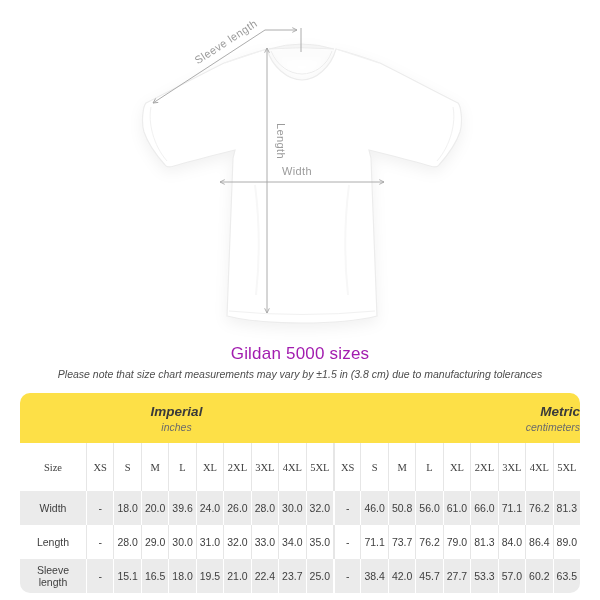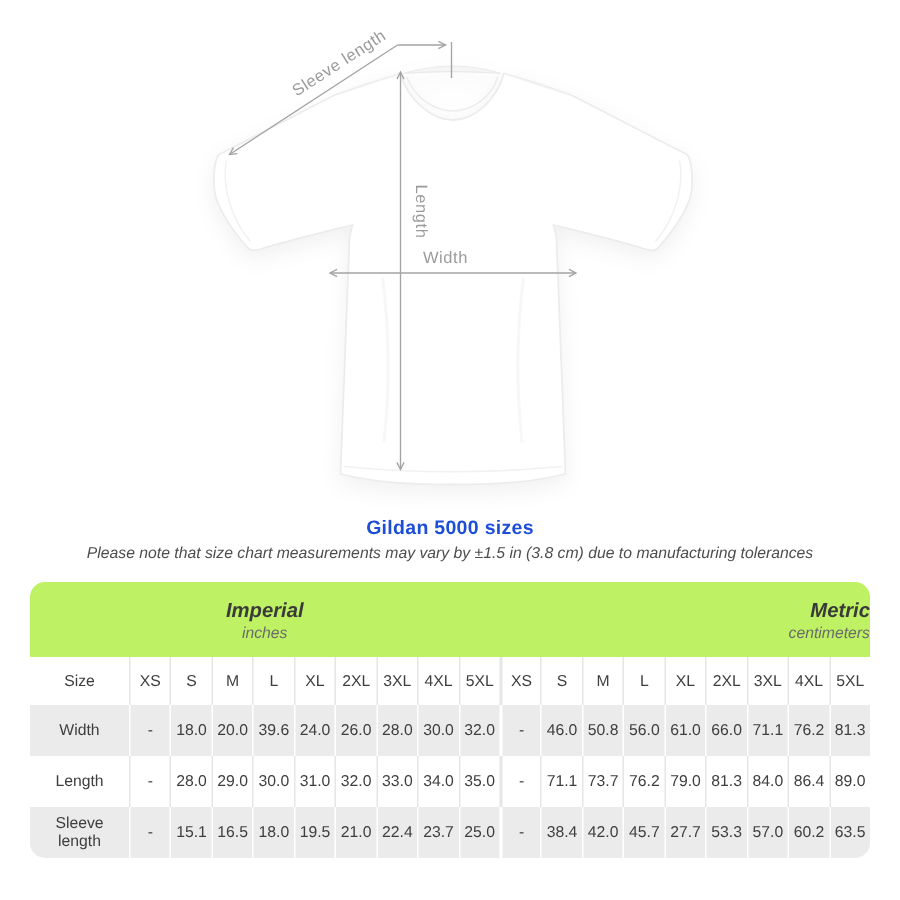--- a/index.html
+++ b/index.html
@@ -16,61 +16,61 @@
   .ann-text{
     font-family:"Liberation Sans", sans-serif;
     font-size:11px;
     fill:#9b9b9b;
     letter-spacing:.4px;
   }
   
   .title-block{text-align:center;margin-top:4px;}
   .main-title{
     margin:0;
-    font-size:13px;
-    font-weight:bold;
-    color:#1d4ed8;
+    font-size:17px;
+    font-weight:normal;
+    color:#a21caf;
     letter-spacing:.2px;
   }
   .sub-title{
     margin:4px 0 0 0;
     font-size:10.5px;
     font-style:italic;
     color:#4d4d4d;
   }
   
   .size-table{
     width:560px;
     margin:13px auto 0 auto;
   }
   .thead{
     display:grid;
     grid-template-columns:66px repeat(18,1fr);
-    background:#bef264;
+    background:#fde047;
     border-radius:10px 10px 0 0;
     height:50px;
     align-items:center;
   }
   .ghead{display:flex;flex-direction:column;align-items:center;justify-content:center;gap:2px;}
   .ghead.imperial{grid-column:1 / span 10;}
   .ghead.metric{grid-column:11 / span 9;align-items:flex-end;}
   .gname{font-size:13.5px;font-weight:bold;font-style:italic;color:#3a3a3a;}
   .gunit{font-size:10.5px;font-style:italic;color:#6b6b6b;}
   .trow{
     display:grid;
     grid-template-columns:66px repeat(18,1fr);
     align-items:stretch;
     text-align:center;
     font-size:10.5px;
     color:#3e3e3e;
     height:34px;
     --sep:#e6e6e6;
     background:#ffffff;
   }
-  .trow.sizes{height:32px;}
+  .trow.sizes{height:48px;font-family:Liberation Serif, serif;}
   .trow.stripe{background:#ebebeb;--sep:#ffffff;}
   .trow.last{border-radius:0 0 10px 10px;overflow:hidden;}
   .rlabel{
     display:flex;align-items:center;justify-content:center;
     padding:0 2px;
   }
   .cell{
     display:flex;align-items:center;justify-content:center;
     border-left:1px solid var(--sep);
   }

